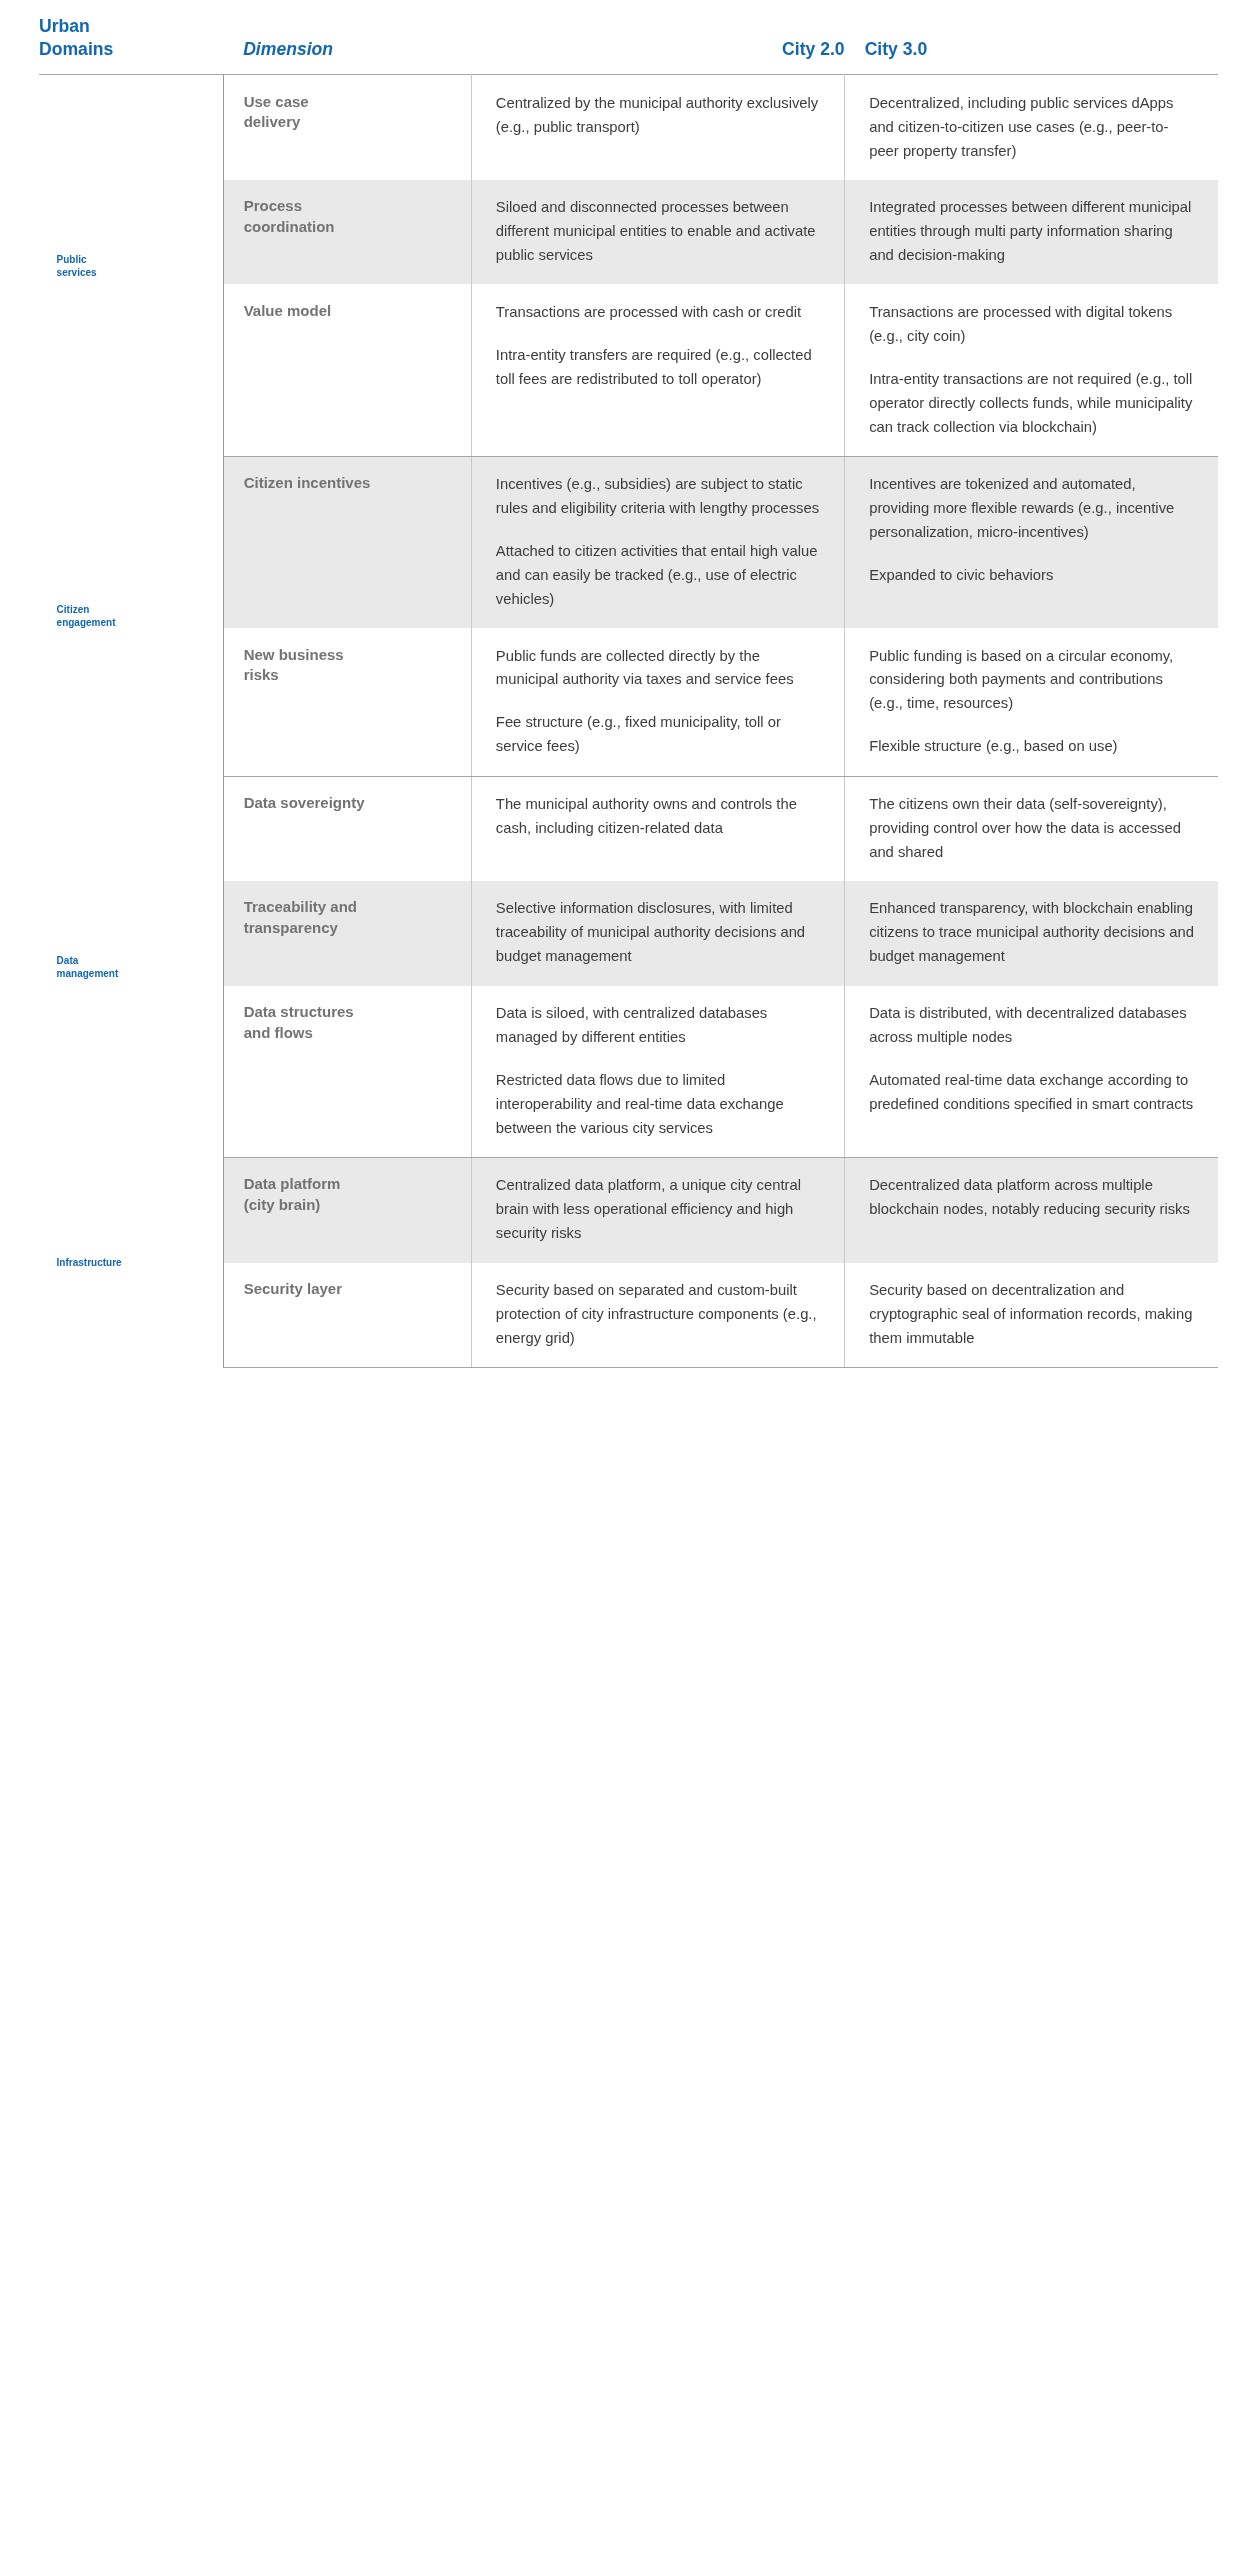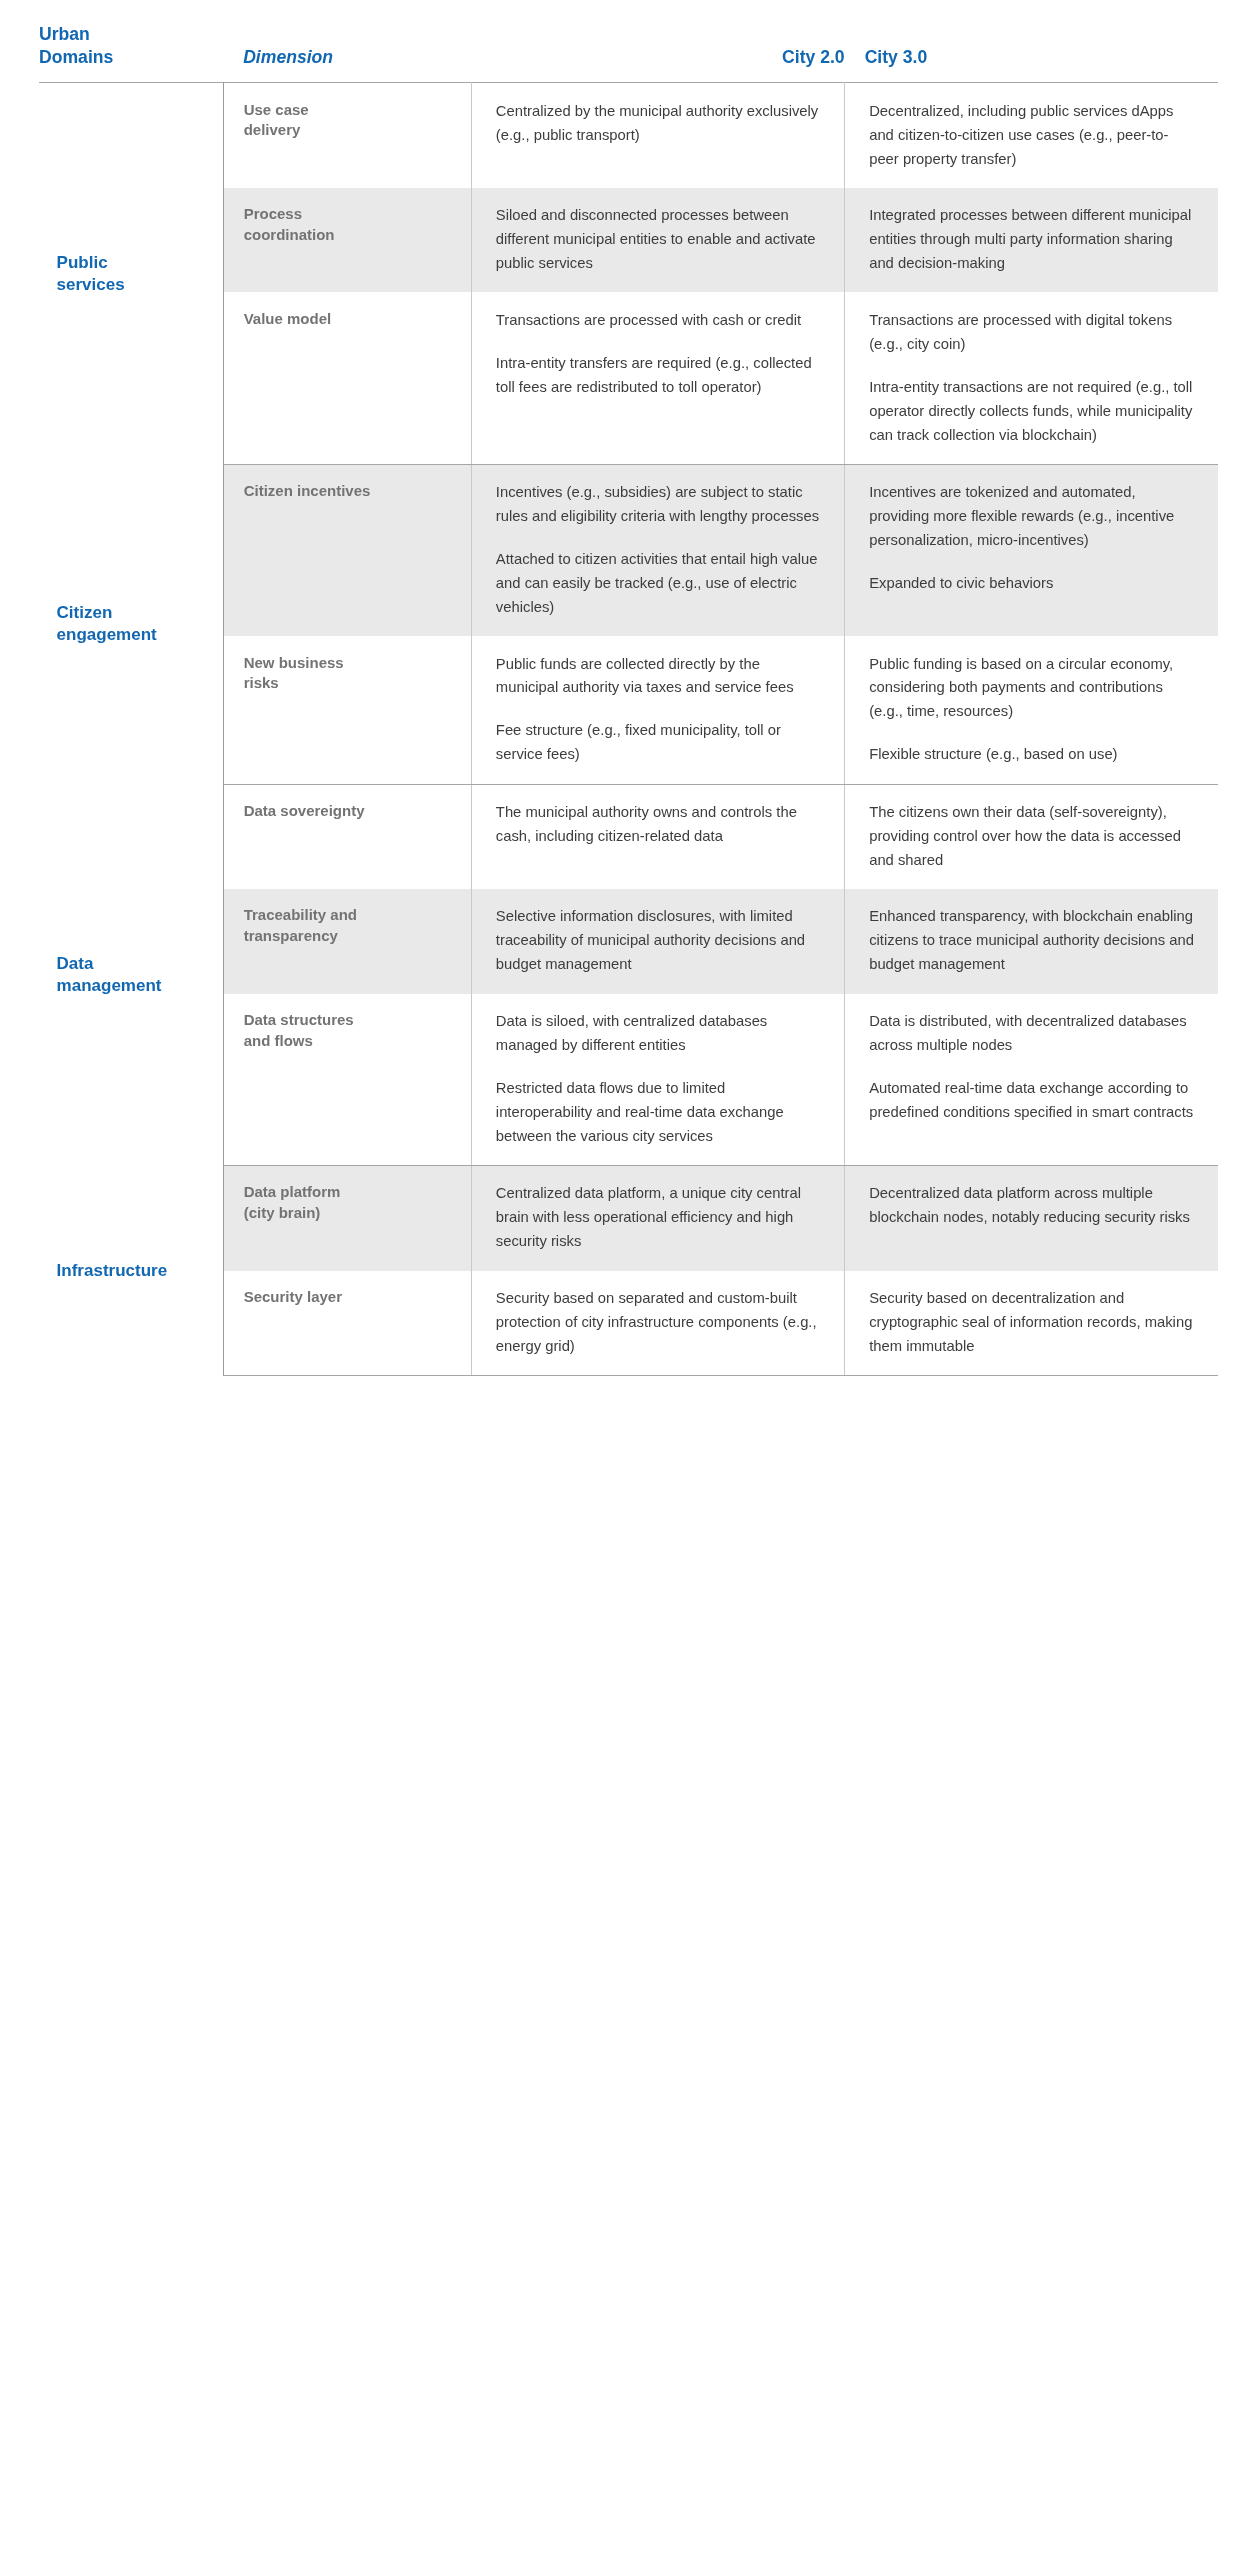--- a/index.html
+++ b/index.html
@@ -13,21 +13,21 @@
     font-family: "Liberation Sans", sans-serif;
     color: #3d3d3d;
     -webkit-font-smoothing: antialiased;
   }
 
   .sheet {
     position: relative;
     width: 1222px;
     height: 2576px;
     box-sizing: border-box;
-    padding: 12px 39px;
+    padding: 4px 39px;
   }
 
   table.matrix {
     width: 1179px;
     border-collapse: collapse;
     table-layout: fixed;
   }
 
   
   col.c-domain     { width: 184px; }
@@ -61,21 +61,21 @@
     line-height: 1.62;
     padding: 16.3px 21.4px 16.3px 20px;
     border: none;
     background: #ffffff;
   }
 
   td.domain-cell {
     vertical-align: middle;
     color: #1267b2;
     font-weight: bold;
-    font-size: 17px;
+    font-size: 10px;
     line-height: 1.3;
     padding-left: 17.6px;
     padding-right: 11.3px;
     background: #ffffff !important;
     border-right: 1.3px solid #9a9a9a;
   }
 
   td.dim-cell {
     font-weight: bold;
     color: #737373;

